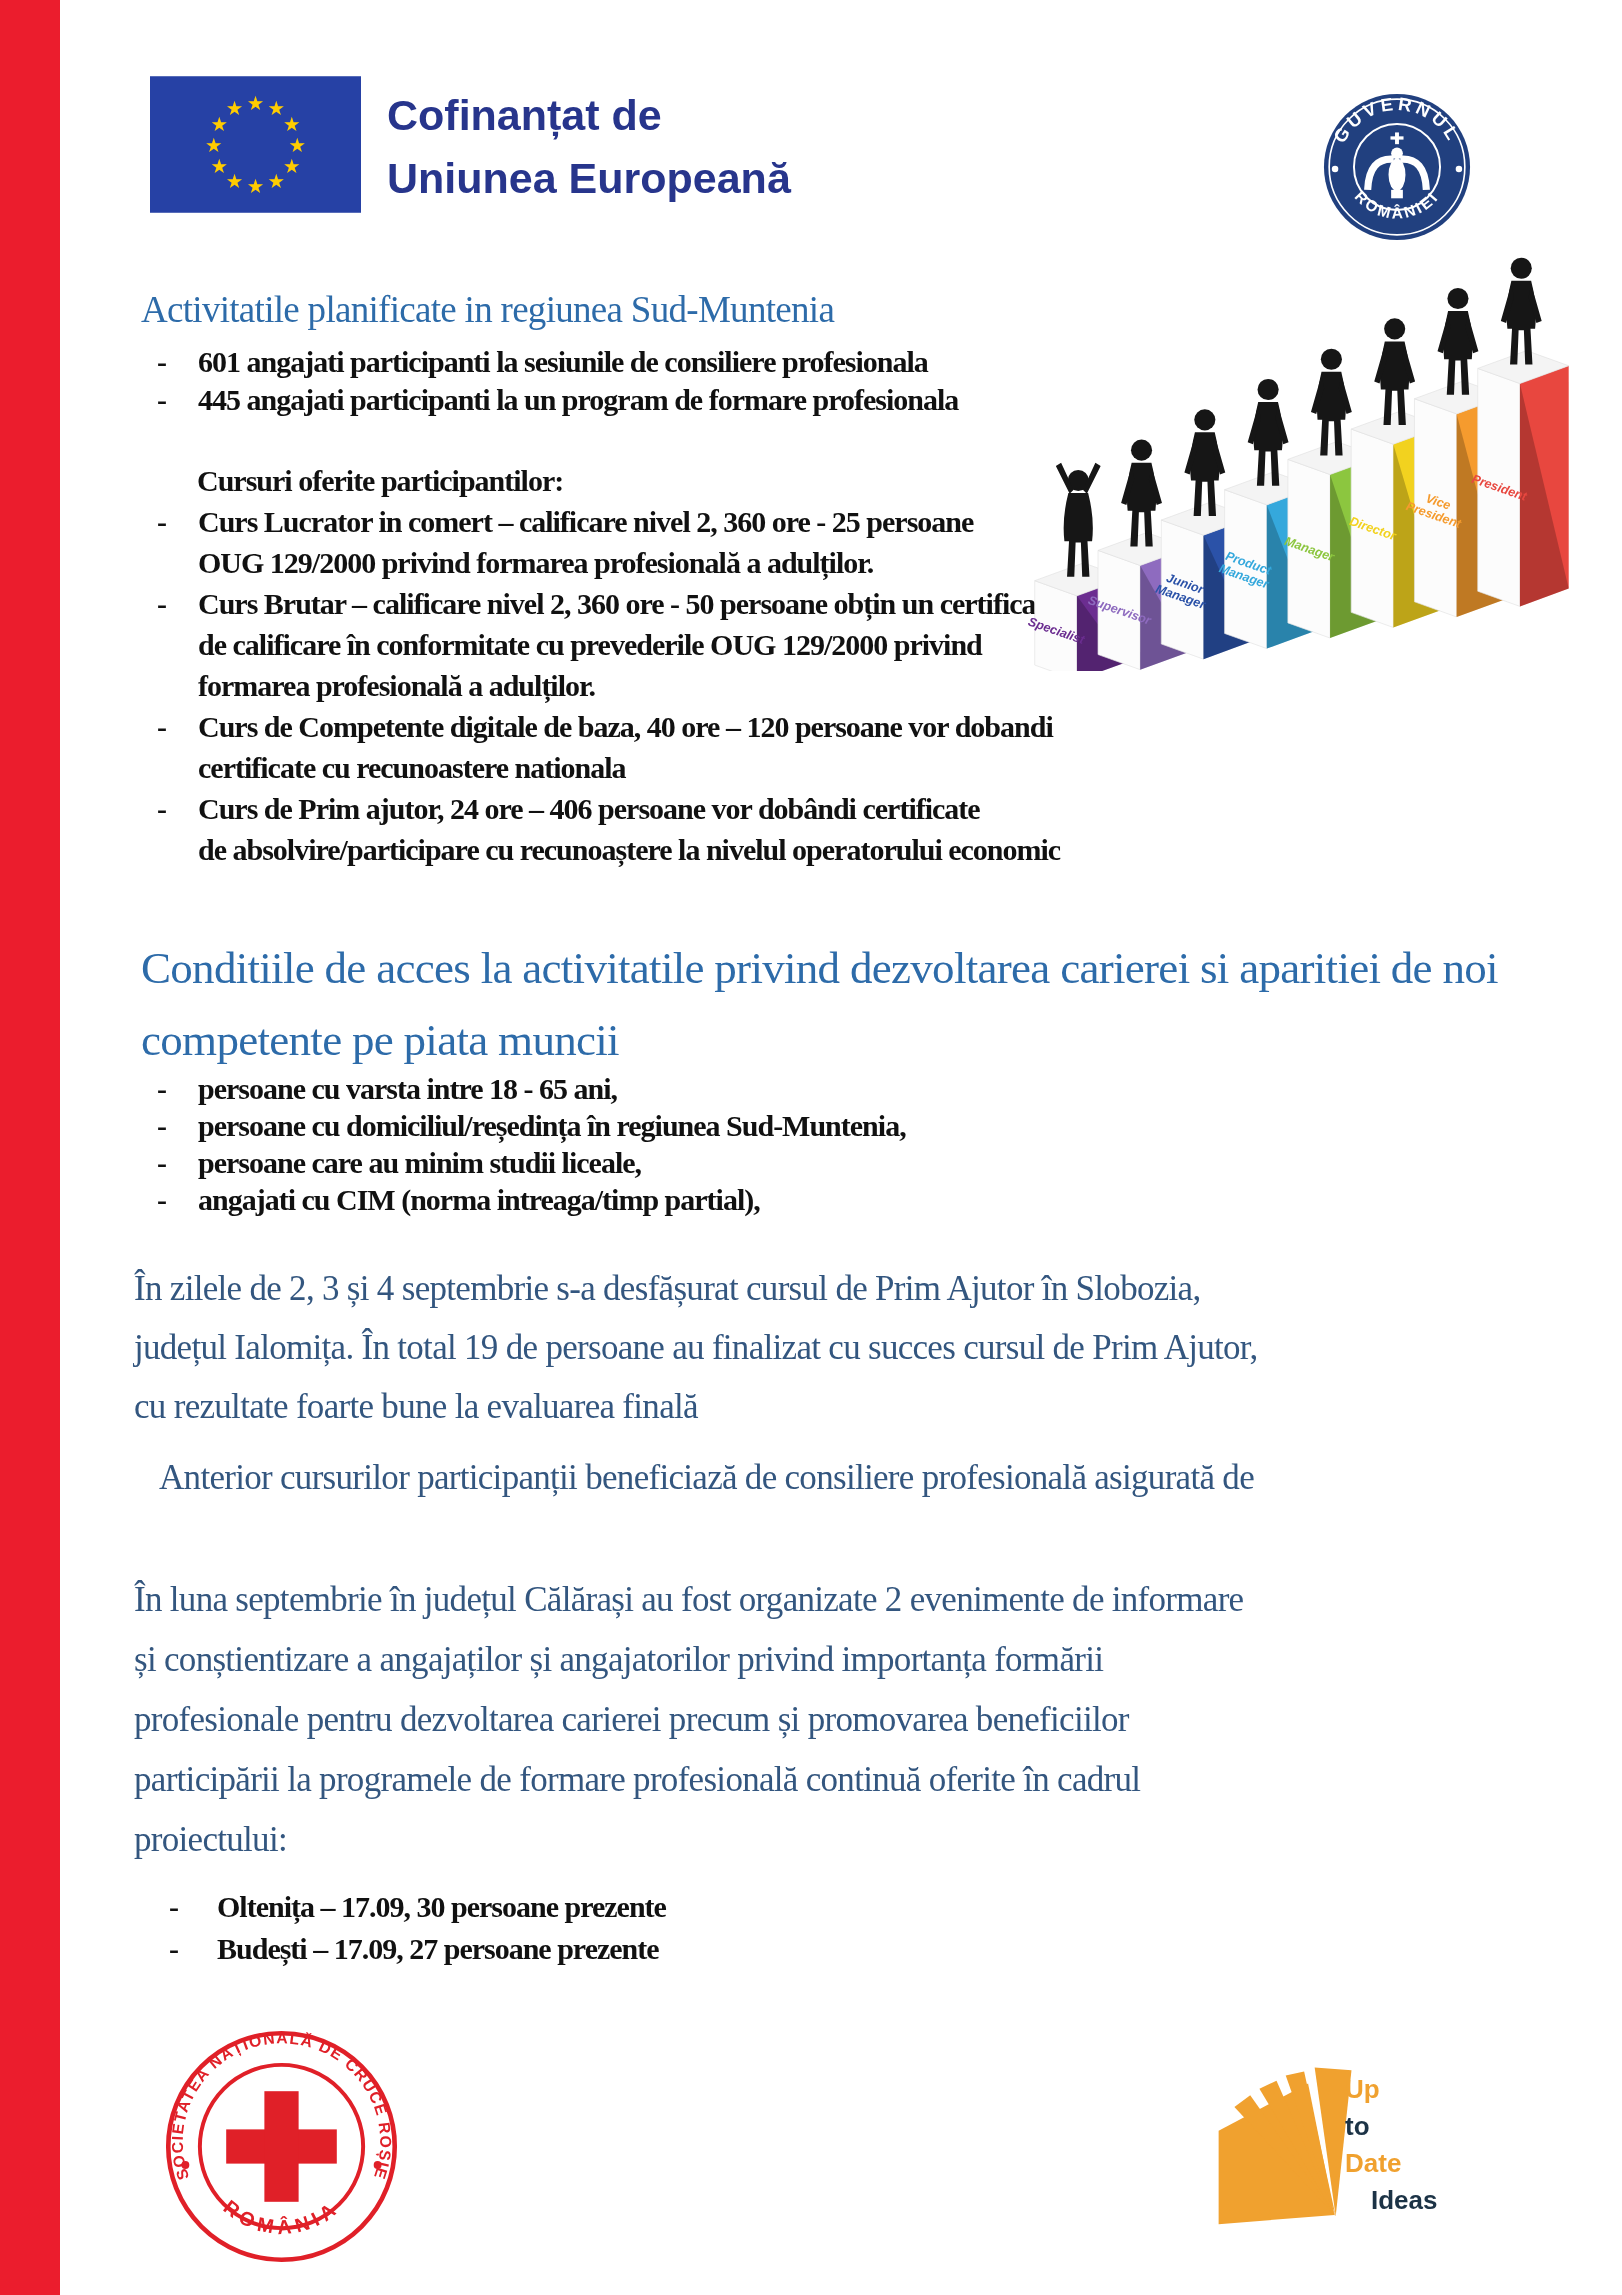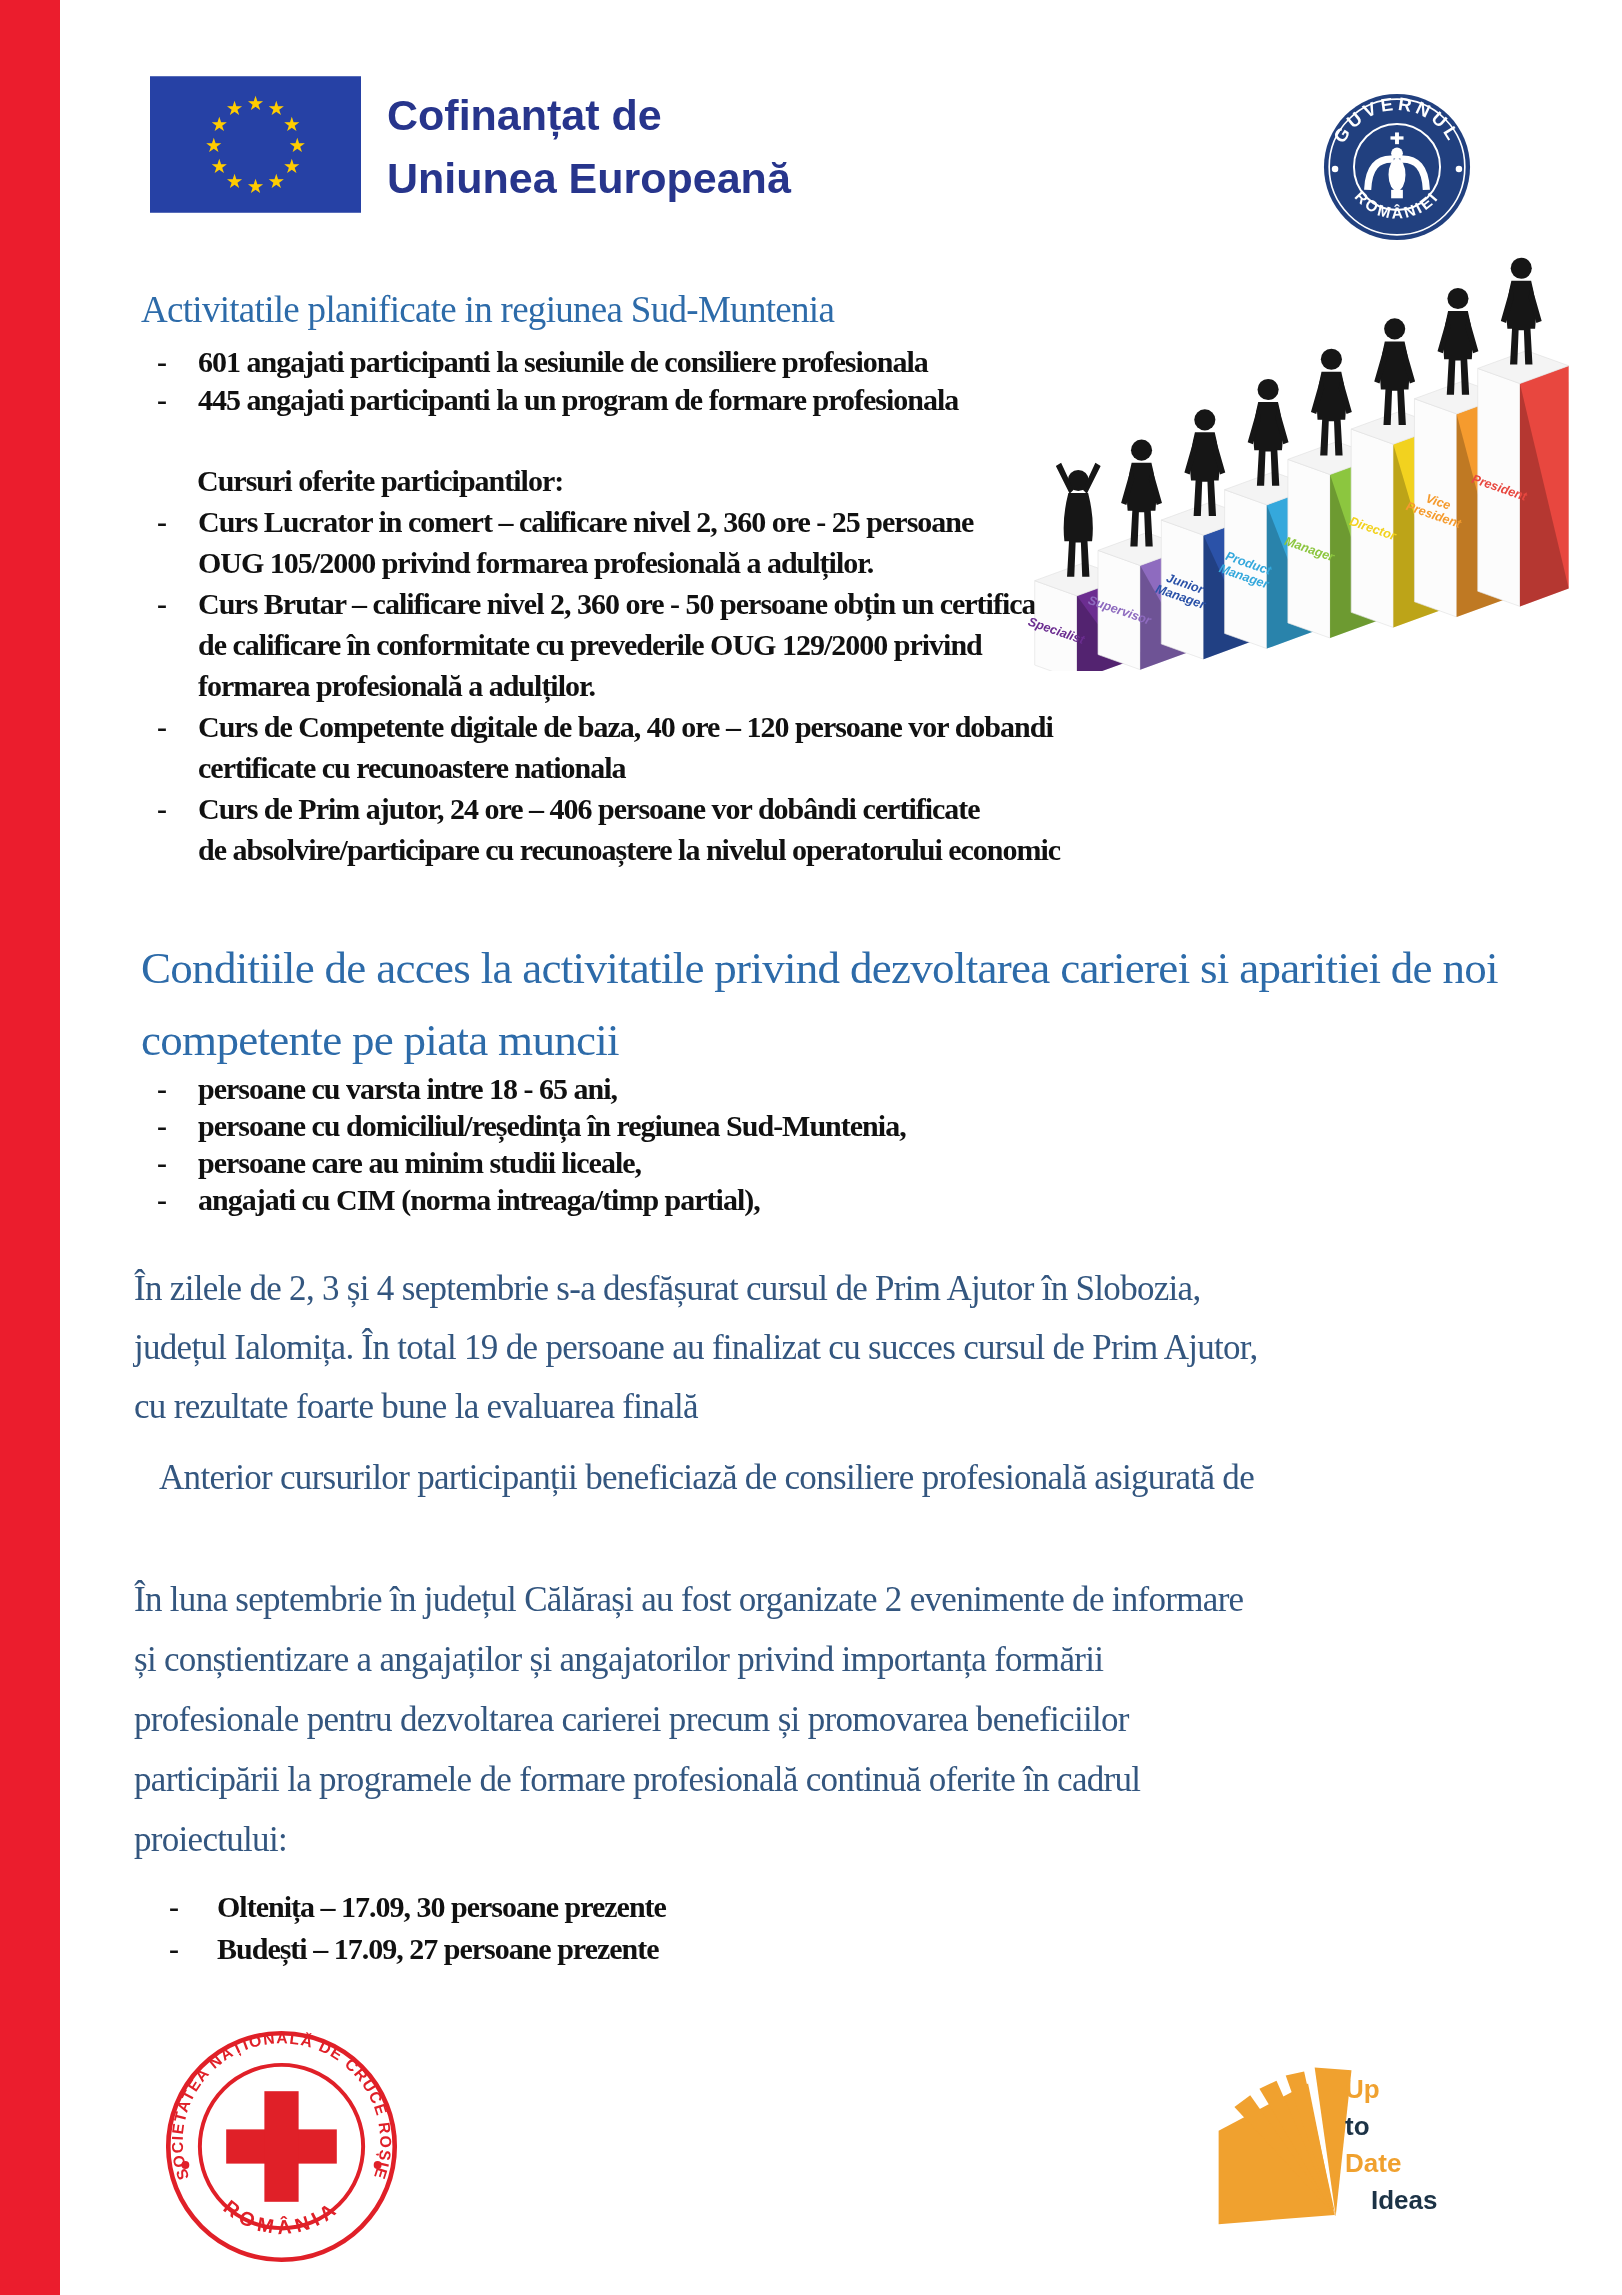--- a/index.html
+++ b/index.html
@@ -122,21 +122,21 @@
         <div class="dash">-</div>
         <div class="txt">445 angajati participanti la un program de formare profesionala</div>
       </div>
     </div>
   <div class="courses-intro">Cursuri oferite participantilor:</div>
   <div class="course-bullets" id="course-bullets">
       <div class="cbullet">
         <div class="dash">-</div>
         <div class="lines">
           <div class="cline">Curs Lucrator in comert – calificare nivel 2, 360 ore - 25 persoane</div>
-          <div class="cline">OUG 105/2000 privind formarea profesională a adulților.</div>
+          <div class="cline">OUG 129/2000 privind formarea profesională a adulților.</div>
         </div>
       </div>
       <div class="cbullet">
         <div class="dash">-</div>
         <div class="lines">
           <div class="cline">Curs Brutar – calificare nivel 2, 360 ore - 50 persoane obțin un certificat</div>
           <div class="cline">de calificare în conformitate cu prevederile OUG 129/2000 privind</div>
           <div class="cline">formarea profesională a adulților.</div>
         </div>
       </div>

